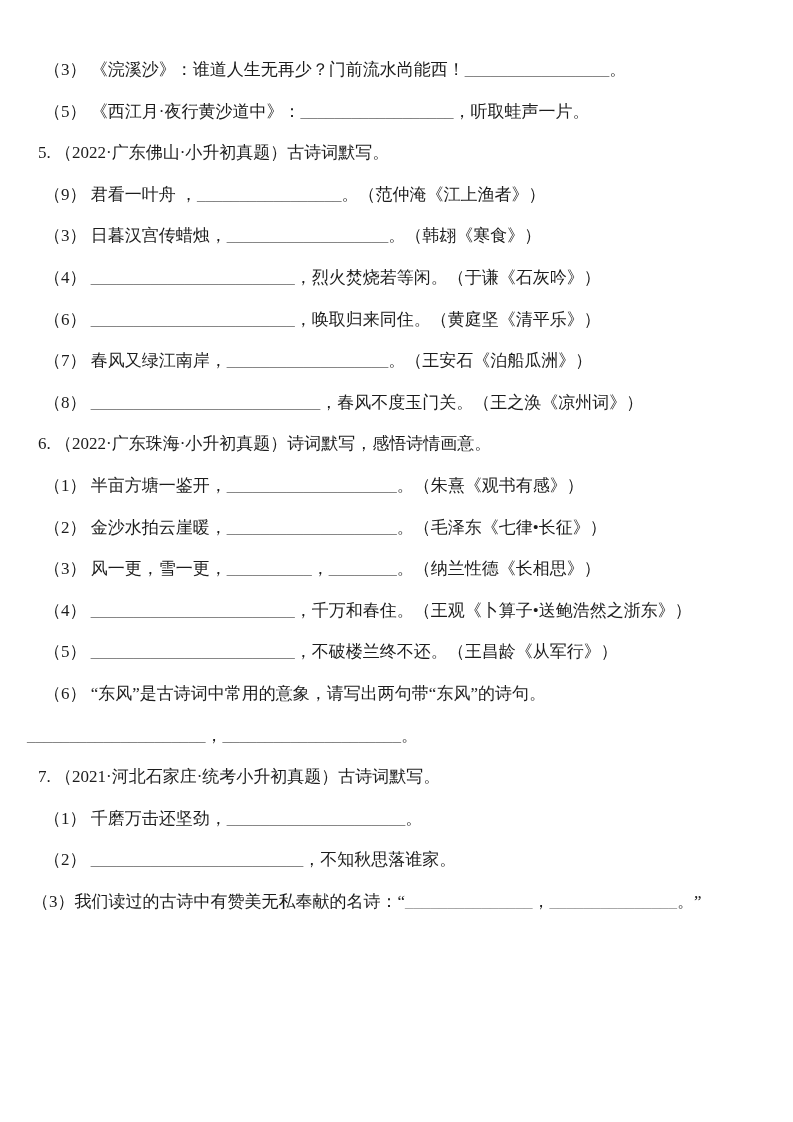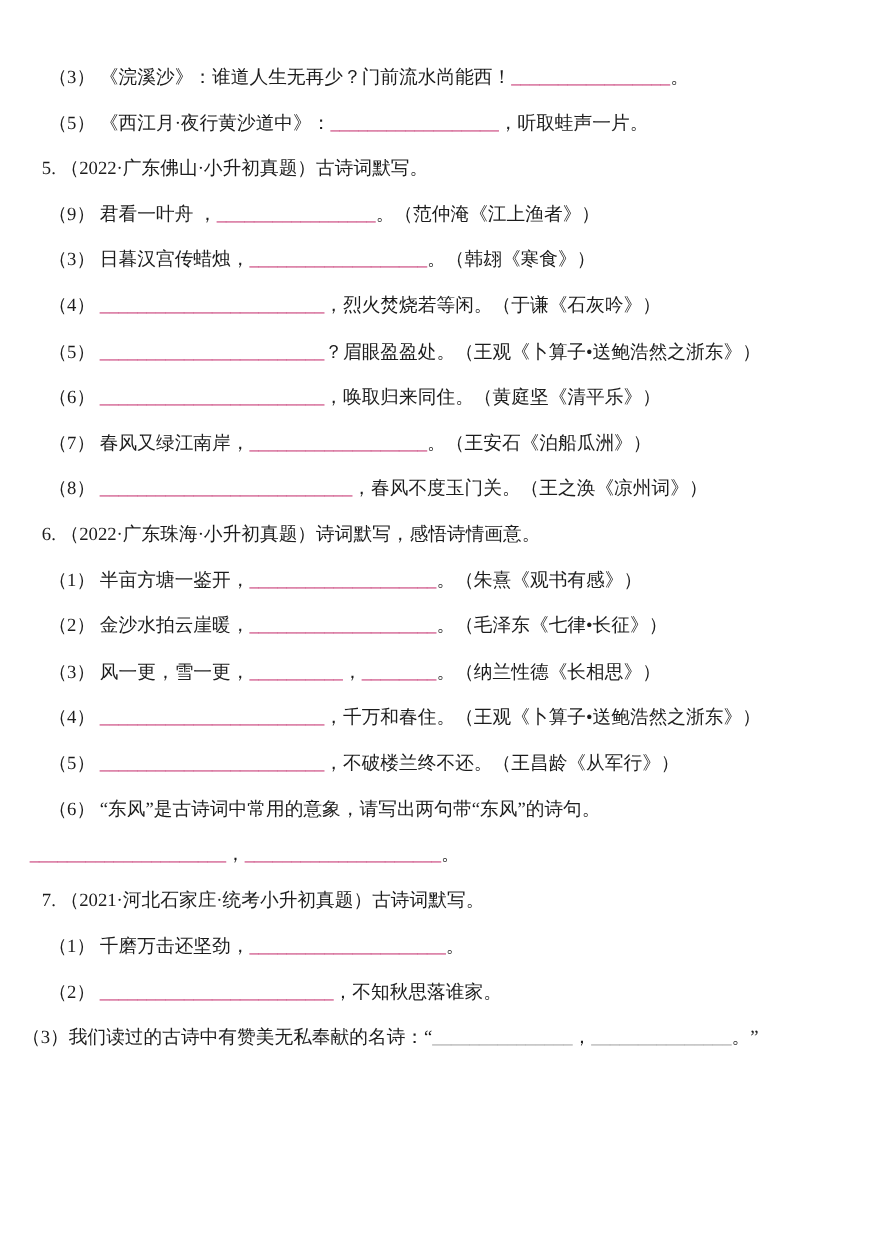--- a/index.html
+++ b/index.html
@@ -15,40 +15,39 @@
     box-sizing:border-box;
     padding-top:49px;
   }
   .line{
     height:41.6px;
     line-height:41.6px;
     white-space:nowrap;
   }
   .line.header{padding-left:38px;}
   .line.item{padding-left:44px;}
-  .line.item-flush{padding-left:20px;}
+  .line.item-flush{padding-left:32px;}
   .line.blankline{padding-left:27px;}
   .seg{display:inline;}
   .blank{
     letter-spacing:0;
-    color:#be185d;
+    color:#737373;
   }
   .blank.gray{color:#9b9b9b;}
 </style>
 </head>
 <body>
 
 <div class="page" style="background: rgb(255, 255, 255); color: rgb(28, 28, 28);">
     <div class="line item"><span class="seg">（3） 《浣溪沙》：谁道人生无再少？门前流水尚能西！</span><span class="seg blank">_________________</span><span class="seg">。</span></div>
     <div class="line item"><span class="seg">（5） 《西江月·夜行黄沙道中》：</span><span class="seg blank">__________________</span><span class="seg">，听取蛙声一片。</span></div>
     <div class="line header"><span class="seg">5. （2022·广东佛山·小升初真题）古诗词默写。</span></div>
     <div class="line item"><span class="seg">（9） 君看一叶舟 ，</span><span class="seg blank">_________________</span><span class="seg">。（范仲淹《江上渔者》）</span></div>
     <div class="line item"><span class="seg">（3） 日暮汉宫传蜡烛，</span><span class="seg blank">___________________</span><span class="seg">。（韩翃《寒食》）</span></div>
     <div class="line item"><span class="seg">（4） </span><span class="seg blank">________________________</span><span class="seg">，烈火焚烧若等闲。（于谦《石灰吟》）</span></div>
-    <div class="line item"><span class="seg">（5） </span><span class="seg blank">________________________</span><span class="seg">？眉眼盈盈处。（王观《卜算子•送鲍浩然之浙东》）</span></div>
     <div class="line item"><span class="seg">（6） </span><span class="seg blank">________________________</span><span class="seg">，唤取归来同住。（黄庭坚《清平乐》）</span></div>
     <div class="line item"><span class="seg">（7） 春风又绿江南岸，</span><span class="seg blank">___________________</span><span class="seg">。（王安石《泊船瓜洲》）</span></div>
     <div class="line item"><span class="seg">（8） </span><span class="seg blank">___________________________</span><span class="seg">，春风不度玉门关。（王之涣《凉州词》）</span></div>
     <div class="line header"><span class="seg">6. （2022·广东珠海·小升初真题）诗词默写，感悟诗情画意。</span></div>
     <div class="line item"><span class="seg">（1） 半亩方塘一鉴开，</span><span class="seg blank">____________________</span><span class="seg">。（朱熹《观书有感》）</span></div>
     <div class="line item"><span class="seg">（2） 金沙水拍云崖暖，</span><span class="seg blank">____________________</span><span class="seg">。（毛泽东《七律•长征》）</span></div>
     <div class="line item"><span class="seg">（3） 风一更，雪一更，</span><span class="seg blank">__________</span><span class="seg">，</span><span class="seg blank">________</span><span class="seg">。（纳兰性德《长相思》）</span></div>
     <div class="line item"><span class="seg">（4） </span><span class="seg blank">________________________</span><span class="seg">，千万和春住。（王观《卜算子•送鲍浩然之浙东》）</span></div>
     <div class="line item"><span class="seg">（5） </span><span class="seg blank">________________________</span><span class="seg">，不破楼兰终不还。（王昌龄《从军行》）</span></div>
     <div class="line item"><span class="seg">（6） “东风”是古诗词中常用的意象，请写出两句带“东风”的诗句。</span></div>

